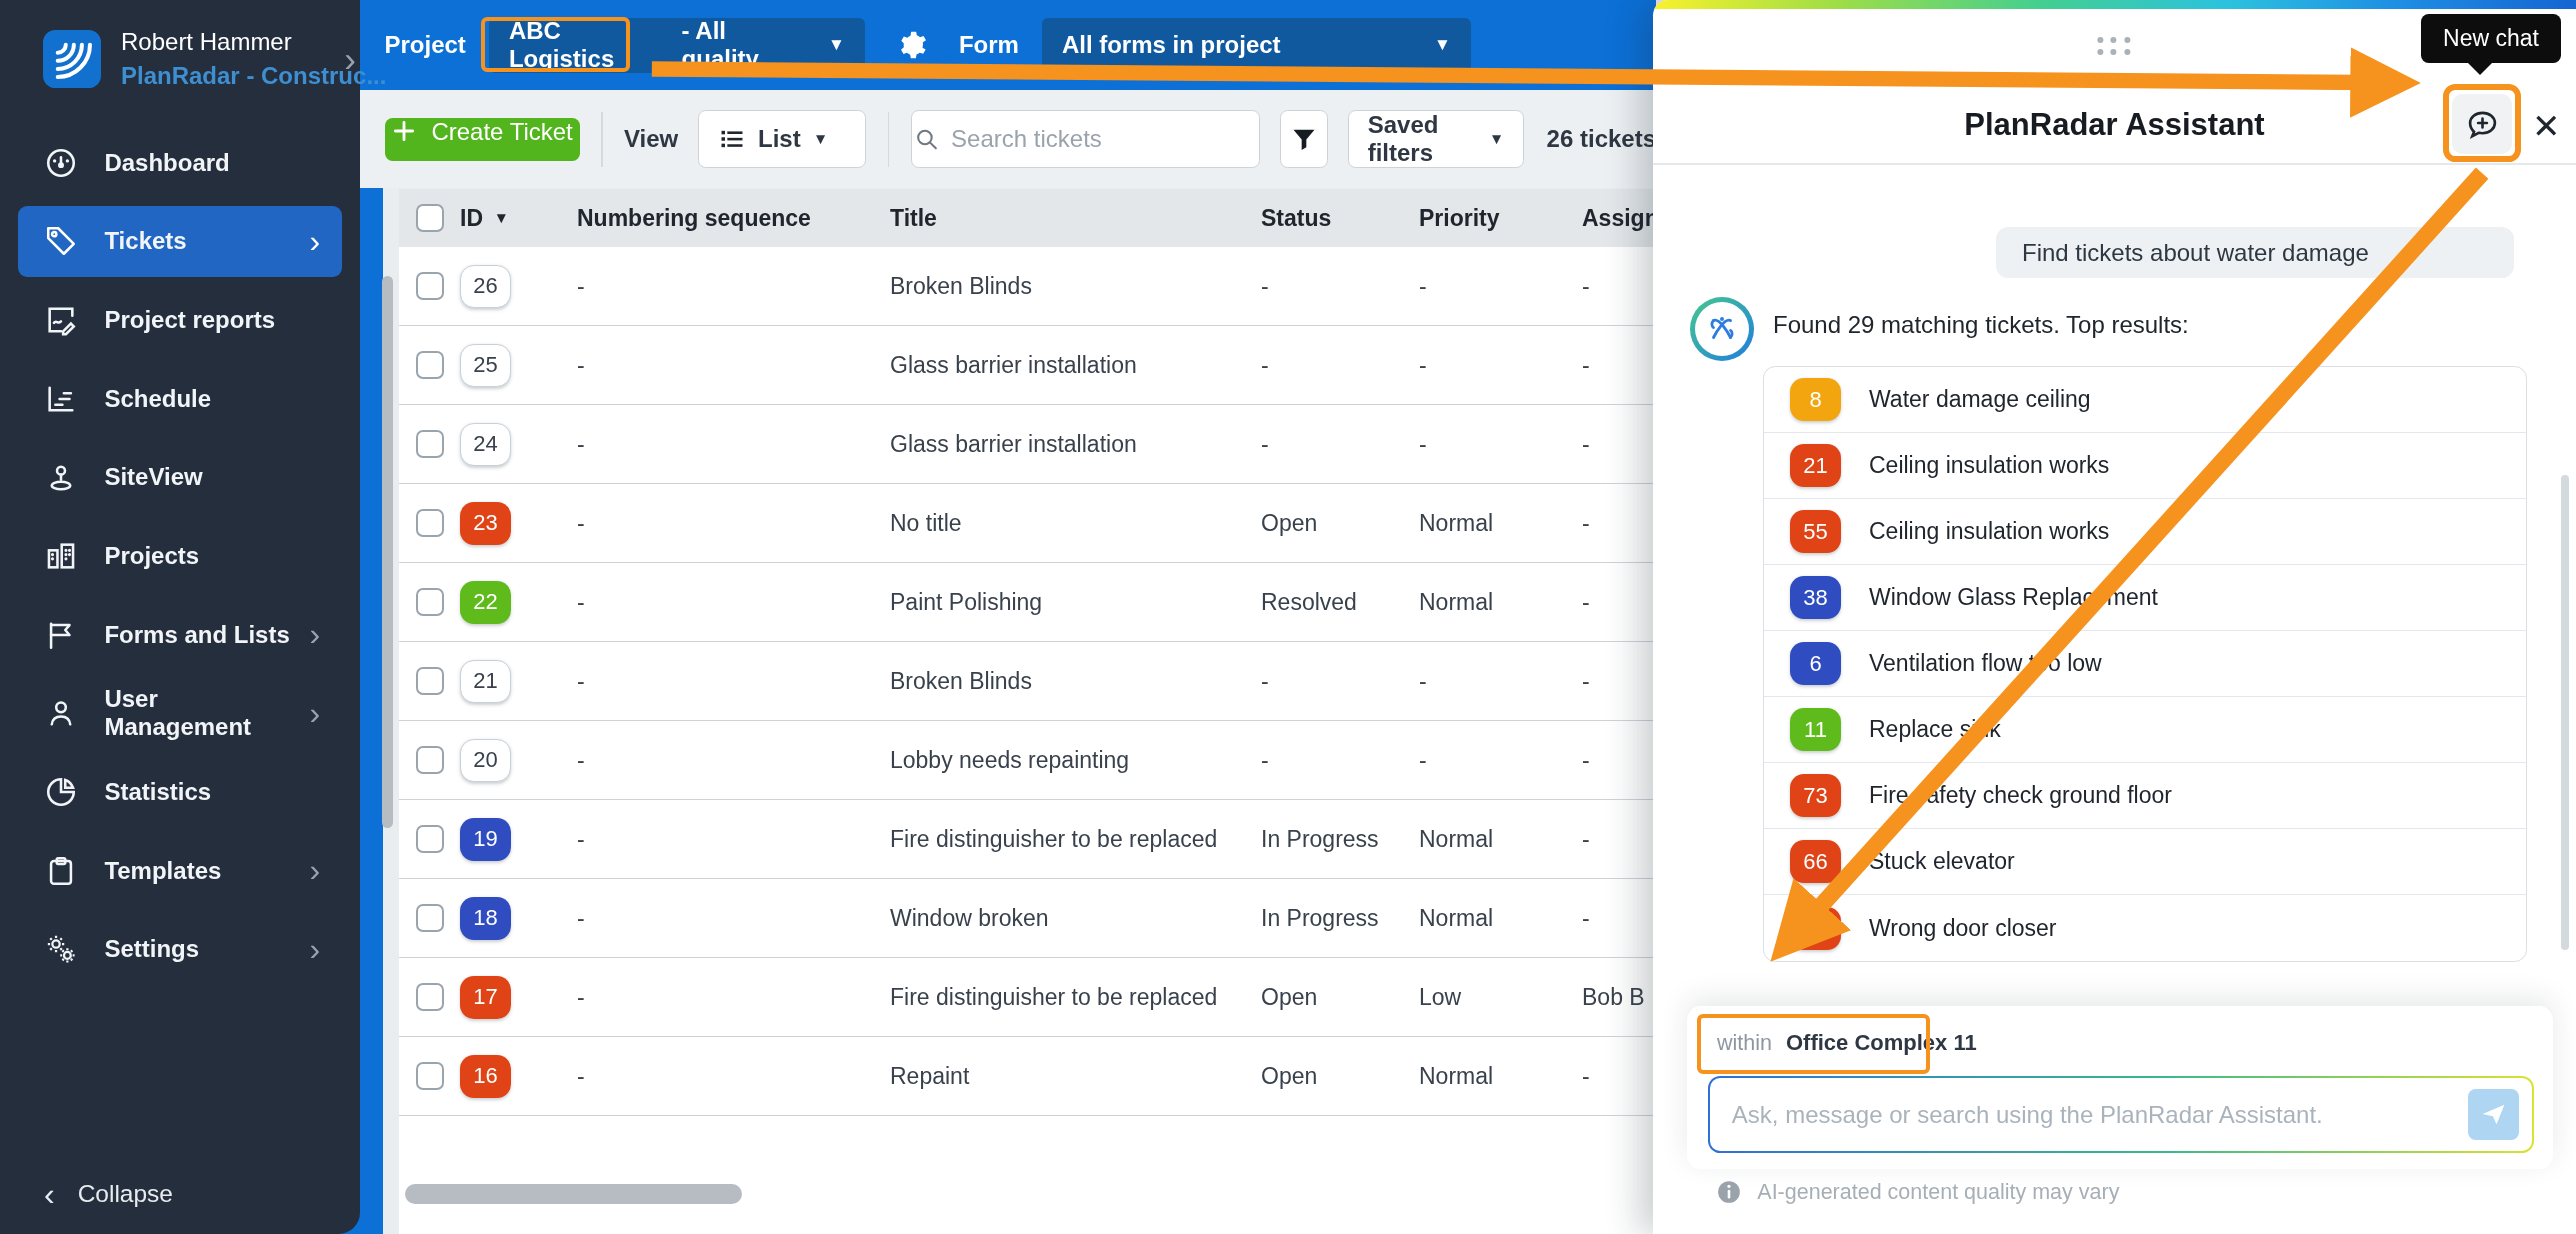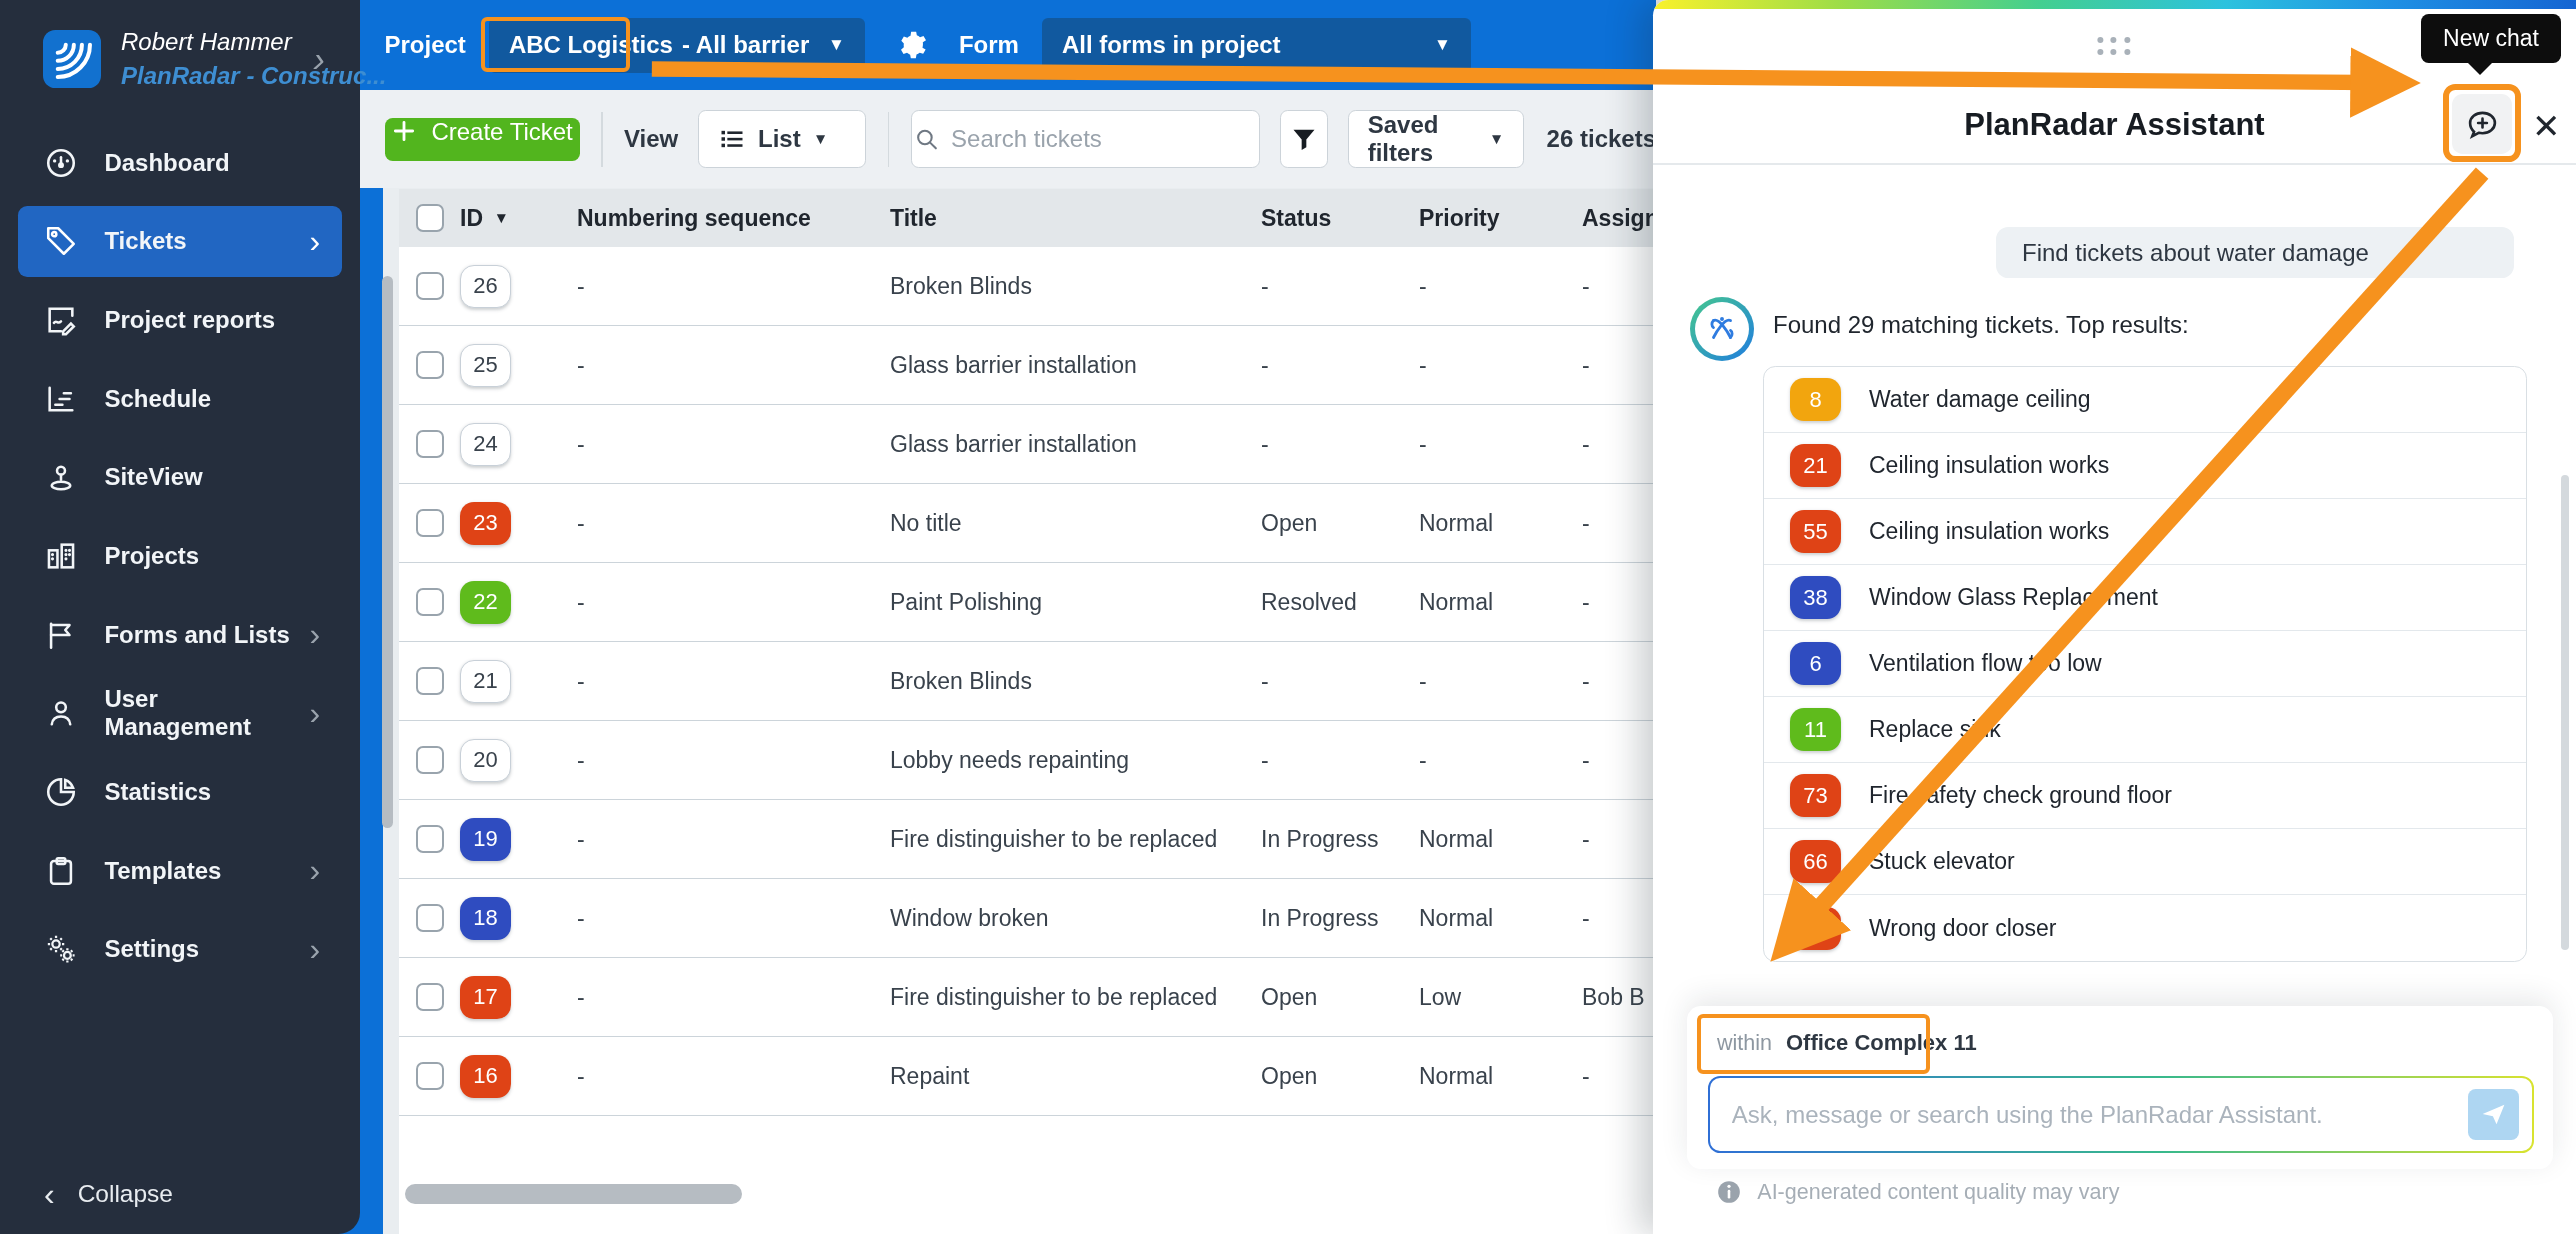--- a/index.html
+++ b/index.html
@@ -3,21 +3,21 @@
 <meta charset="utf-8">
 <style>
   * { margin:0; padding:0; box-sizing:border-box; }
   html,body { width:2576px; height:1234px; overflow:hidden;
     font-family:"Liberation Sans", sans-serif; background:#e9edf0; }
 
   
   .sidebar-bg { position:absolute; left:0; top:0; width:383px; height:1234px; background:#0c70d7; }
   .sidebar { position:absolute; left:0; top:0; width:360px; height:1234px;
     background:#252e3d; border-radius:0 0 21.5px 0; z-index:10; color:#f2f5f8; }
-  .side-head { display:flex; align-items:center; padding:28px 35px 23px 43px;font-style:italic; }
+  .side-head { display:flex; align-items:center; padding:28px 4px 23px 43px; }
   .logo { width:58px; height:58px; border-radius:12.3px; background:#1271cf; flex:0 0 auto;
     display:flex; align-items:center; justify-content:center; }
   .side-id { margin-left:20px; flex:1; min-width:0; }
   .side-name { font-size:24px; color:#ffffff; }
   .side-account { font-size:24px; font-weight:bold; color:#3e8ed2; margin-top:6.1px; white-space:nowrap; }
   .side-head-chev { color:#99a2ac; font-size:35px; margin-left:6.1px; }
   .nav { margin-top:14px; }
   .nav-item { position:relative; display:flex; align-items:center; height:71px; margin:7.7px 18.4px;
     padding:0 21.5px 0 26px; border-radius:9.2px; font-size:24px; font-weight:bold; color:#f2f5f8;justify-content:space-between; }
   .nav-item.active { background:#2166c2; }
@@ -311,21 +311,21 @@
   <div class="collapse">
     <span class="c-chev">‹</span>
     <span>Collapse</span>
   </div>
 </div>
 
 <div class="topbar">
   <span class="tb-label">Project</span>
   <div class="tb-select tb-sel-project">
     <span>ABC Logistics</span>
-    <span style="margin-left:9.2px;">- All barrier</span>
+    <span style="margin-left:9.2px;">- All quality</span>
     <span class="caret">▼</span>
   </div>
   <span class="tb-gear">
     <svg viewBox="0 0 24 24" fill="#ffffff">
       <path d="M12 8a4 4 0 1 0 0 8 4 4 0 0 0 0-8zm0 6.2a2.2 2.2 0 1 1 0-4.4 2.2 2.2 0 0 1 0 4.4z"></path>
       <path d="M19.4 13.6l1.9 1.1-1.5 2.6-2.1-.7a7 7 0 0 1-1.9 1.1L15.4 20h-3l-.4-2.2a7 7 0 0 1-1.9-1.1l-2.1.7-1.5-2.6 1.7-1.5a7 7 0 0 1 0-2.2L6.7 9.5l1.5-2.6 2.1.7a7 7 0 0 1 1.9-1.1L12.6 4h3l.4 2.2c.7.3 1.3.7 1.9 1.1l2.1-.7 1.5 2.6-1.9 1.1a7 7 0 0 1 0 2.2z" transform="translate(-1.7 0)"></path>
     </svg>
   </span>
   <span class="tb-label tb-form-label">Form</span>
   <div class="tb-select tb-sel-form">

